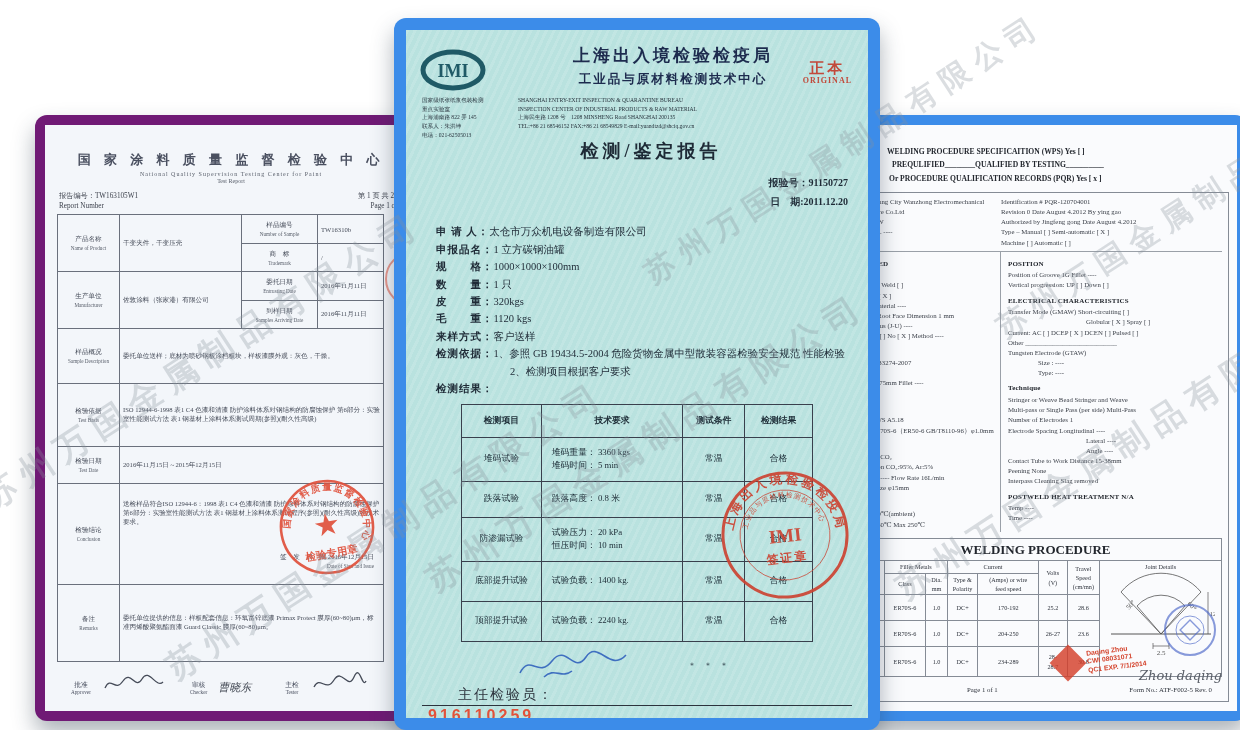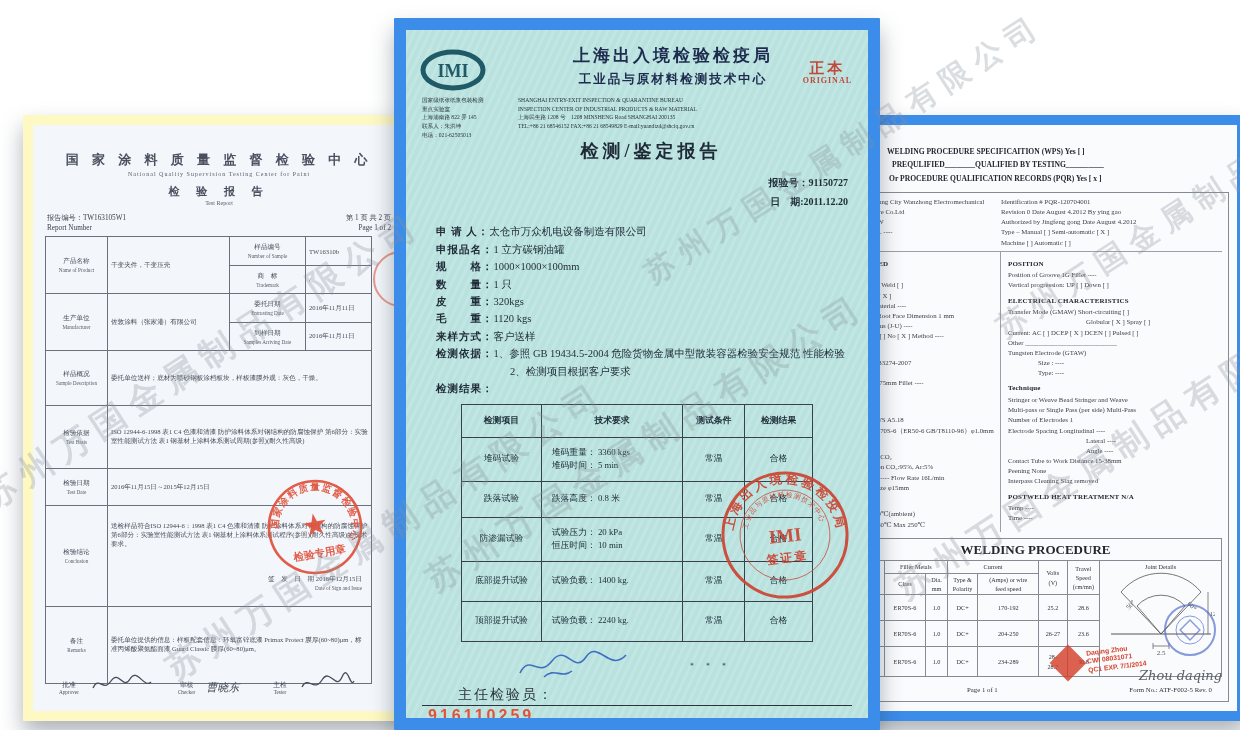--- a/index.html
+++ b/index.html
@@ -1,21 +1,21 @@
 <!DOCTYPE html>
 <html><head>
 <meta charset="utf-8">
 <style>
   html,body{margin:0;padding:0;width:1240px;height:730px;background:#ffffff;overflow:hidden;
     font-family:"Liberation Serif","DejaVu Serif",serif;-webkit-font-smoothing:antialiased;}
   .stage{position:relative;width:1240px;height:730px;}
 
   
-  .doc{position:absolute;border-radius:1px;box-shadow:0 12px 22px rgba(40,55,70,.38);}
-  #left-doc {left:23px;top:115px;width:372px;height:586px;background:#fef9c3;padding:10px;z-index:1;}
+  .doc{position:absolute;border-radius:12px;box-shadow:0 12px 22px rgba(40,55,70,.38);}
+  #left-doc {left:35px;top:115px;width:372px;height:586px;background:#701a75;padding:10px;z-index:1;}
   #center-doc{left:394px;top:18px;width:462px;height:688px;background:#3c8ce9;padding:12px;z-index:2;}
   #right-doc{left:845px;top:115px;width:392px;height:586px;background:#3c8ce9;padding:10px 10px 10px 0;z-index:1;}
   .paper{position:relative;width:100%;height:100%;overflow:hidden;}
   .paper-l{background:#f3f6fa;color:#3a3f4a;}
   .paper-c{background:#b9e2df;color:#1f2e38;
     background-image:repeating-linear-gradient(115deg,rgba(255,255,255,.12) 0 3px,rgba(255,255,255,0) 3px 7px);}
   .paper-r{background:#fafbfd;color:#3a3f48;}
 
   
   .wm{position:absolute;z-index:5;pointer-events:none;white-space:nowrap;
@@ -111,21 +111,20 @@
 </style>
 </head>
 <body>
 
 <div class="stage">
 
   <div class="doc" id="left-doc">
     <div class="paper paper-l">
       <div class="ld-title">国 家 涂 料 质 量 监 督 检 验 中 心</div>
       <div class="ld-title-en">National   Quality   Supervision   Testing   Center   for   Paint</div>
-      <div class="ld-sub">检 验 报 告</div>
       <div class="ld-sub-en">Test   Report</div>
       <div class="ld-meta">
         <div>
           <div>报告编号：TW163105W1</div>
           <div>Report Number</div>
         </div>
         <div class="r">
           <div>第 1 页 共 2 页</div>
           <div>Page  1  of  2</div>
         </div>

